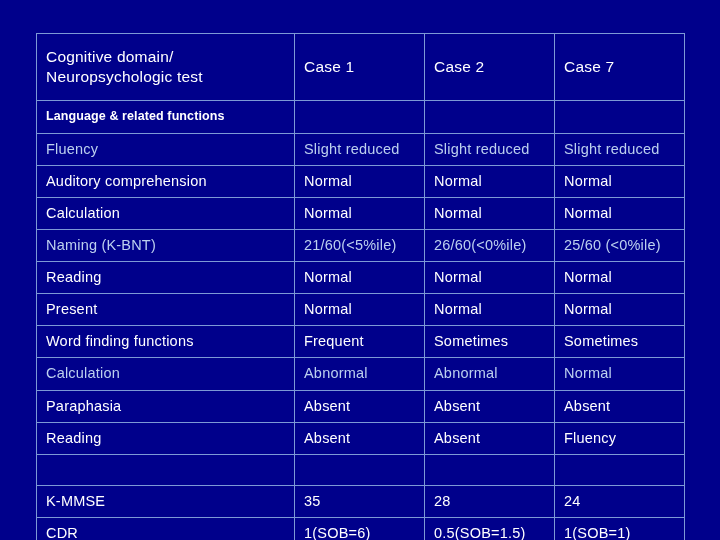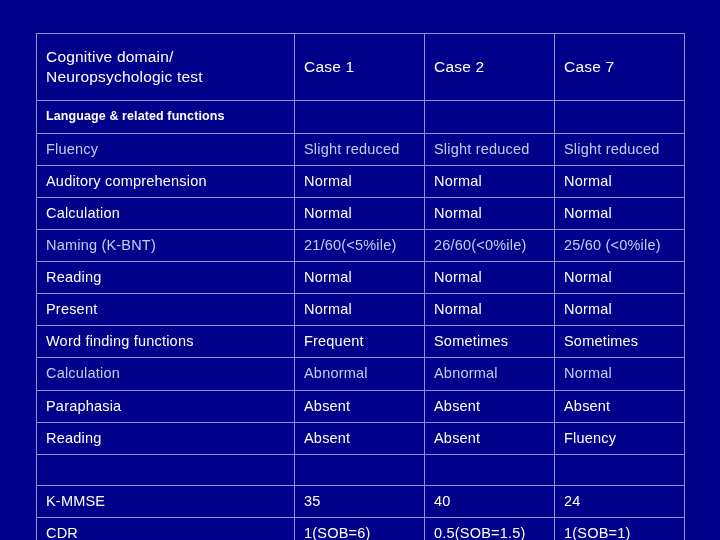--- a/index.html
+++ b/index.html
@@ -291,21 +291,21 @@
         </tr>
 
         <tr class="data-row">
           <td>
               <div class="cell">K-MMSE</div>
             </td>
           <td>
               <div class="cell">35</div>
             </td>
           <td>
-              <div class="cell">40</div>
+              <div class="cell">28</div>
             </td>
           <td>
               <div class="cell">24</div>
             </td>
         </tr>
 
         <tr class="data-row">
           <td>
               <div class="cell">CDR</div>
             </td>

